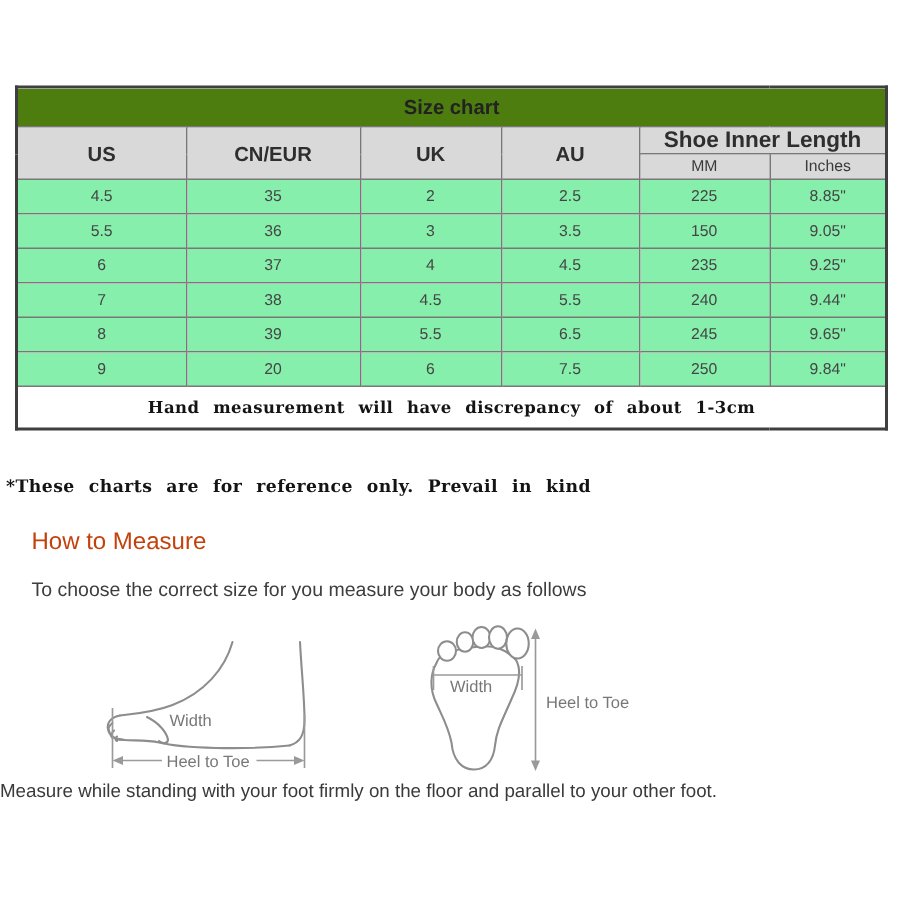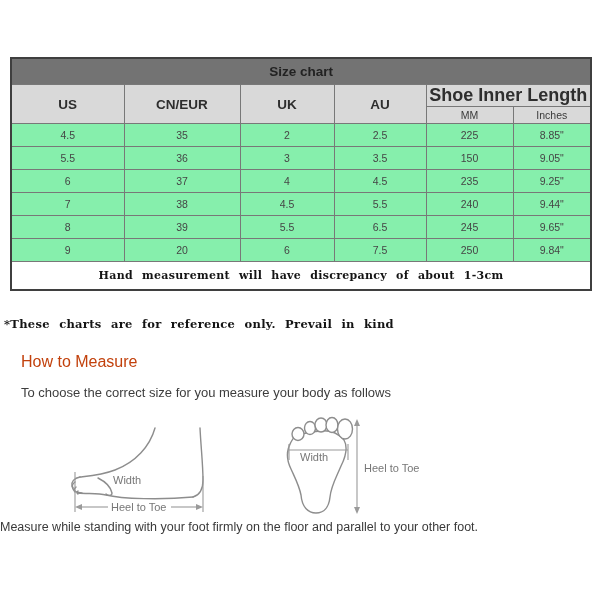--- a/index.html
+++ b/index.html
@@ -22,32 +22,32 @@
   }
   .size-table th, .size-table td {
     border: 1px solid var(--grid-border, #787878);
     text-align: center;
     vertical-align: middle;
     padding: 0;
     overflow: hidden;
   }
   .size-table .title-cell {
     height: 25px;
-    background: #737373;
+    background: #4d7c0f;
     font-size: 13.5px;
     font-weight: bold;
     color: #222;
   }
   .size-table th.hdr {
     background: var(--header-bg, #d9d9d9);
     font-weight: bold;
     font-size: 13.5px;
     color: #2e2e2e;
   }
-  .size-table th.group { height: 17px; font-size: 18px; }
+  .size-table th.group { height: 17px; font-size: 15px; }
   .size-table th.sub   { height: 16px; font-size: 10.5px; font-weight: normal; color: #3a3a3a; }
   .size-table tbody td {
     height: 22px;
     font-size: 10.5px;
     color: #454545;
     background: #86efac;
   }
   .size-table .footnote-cell {
     height: 27px;
     font-family: "DejaVu Serif", serif;

